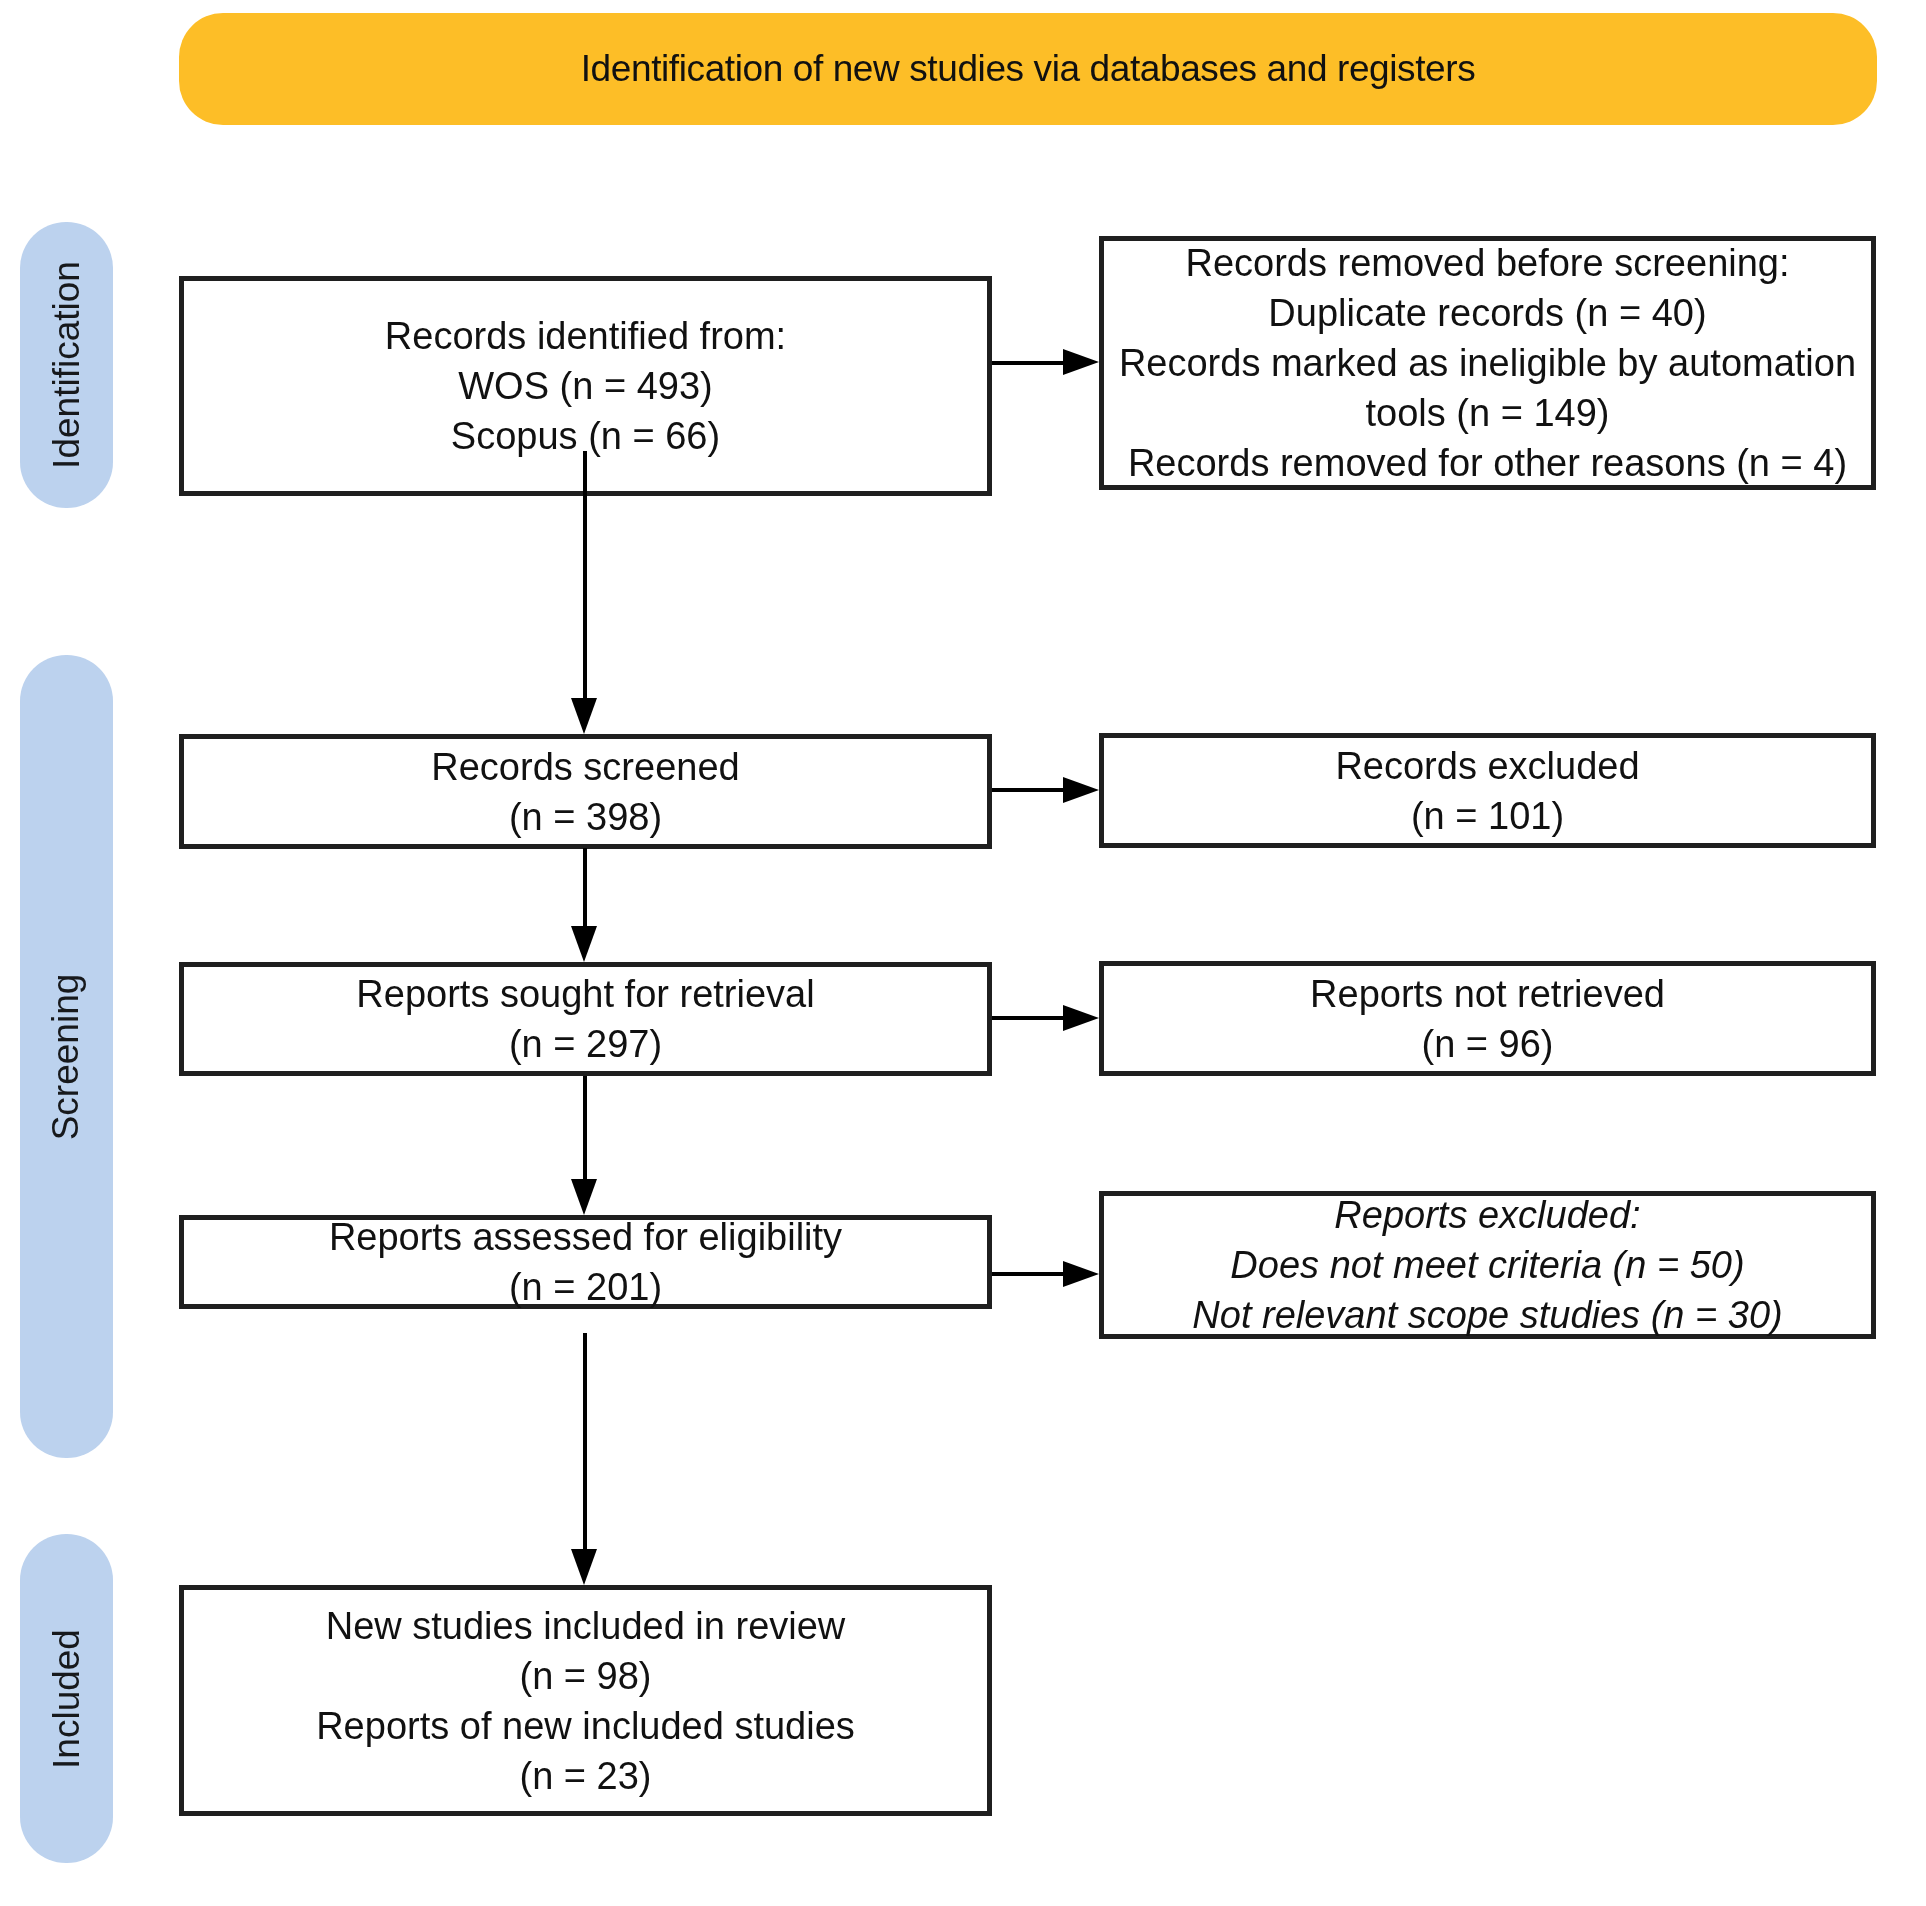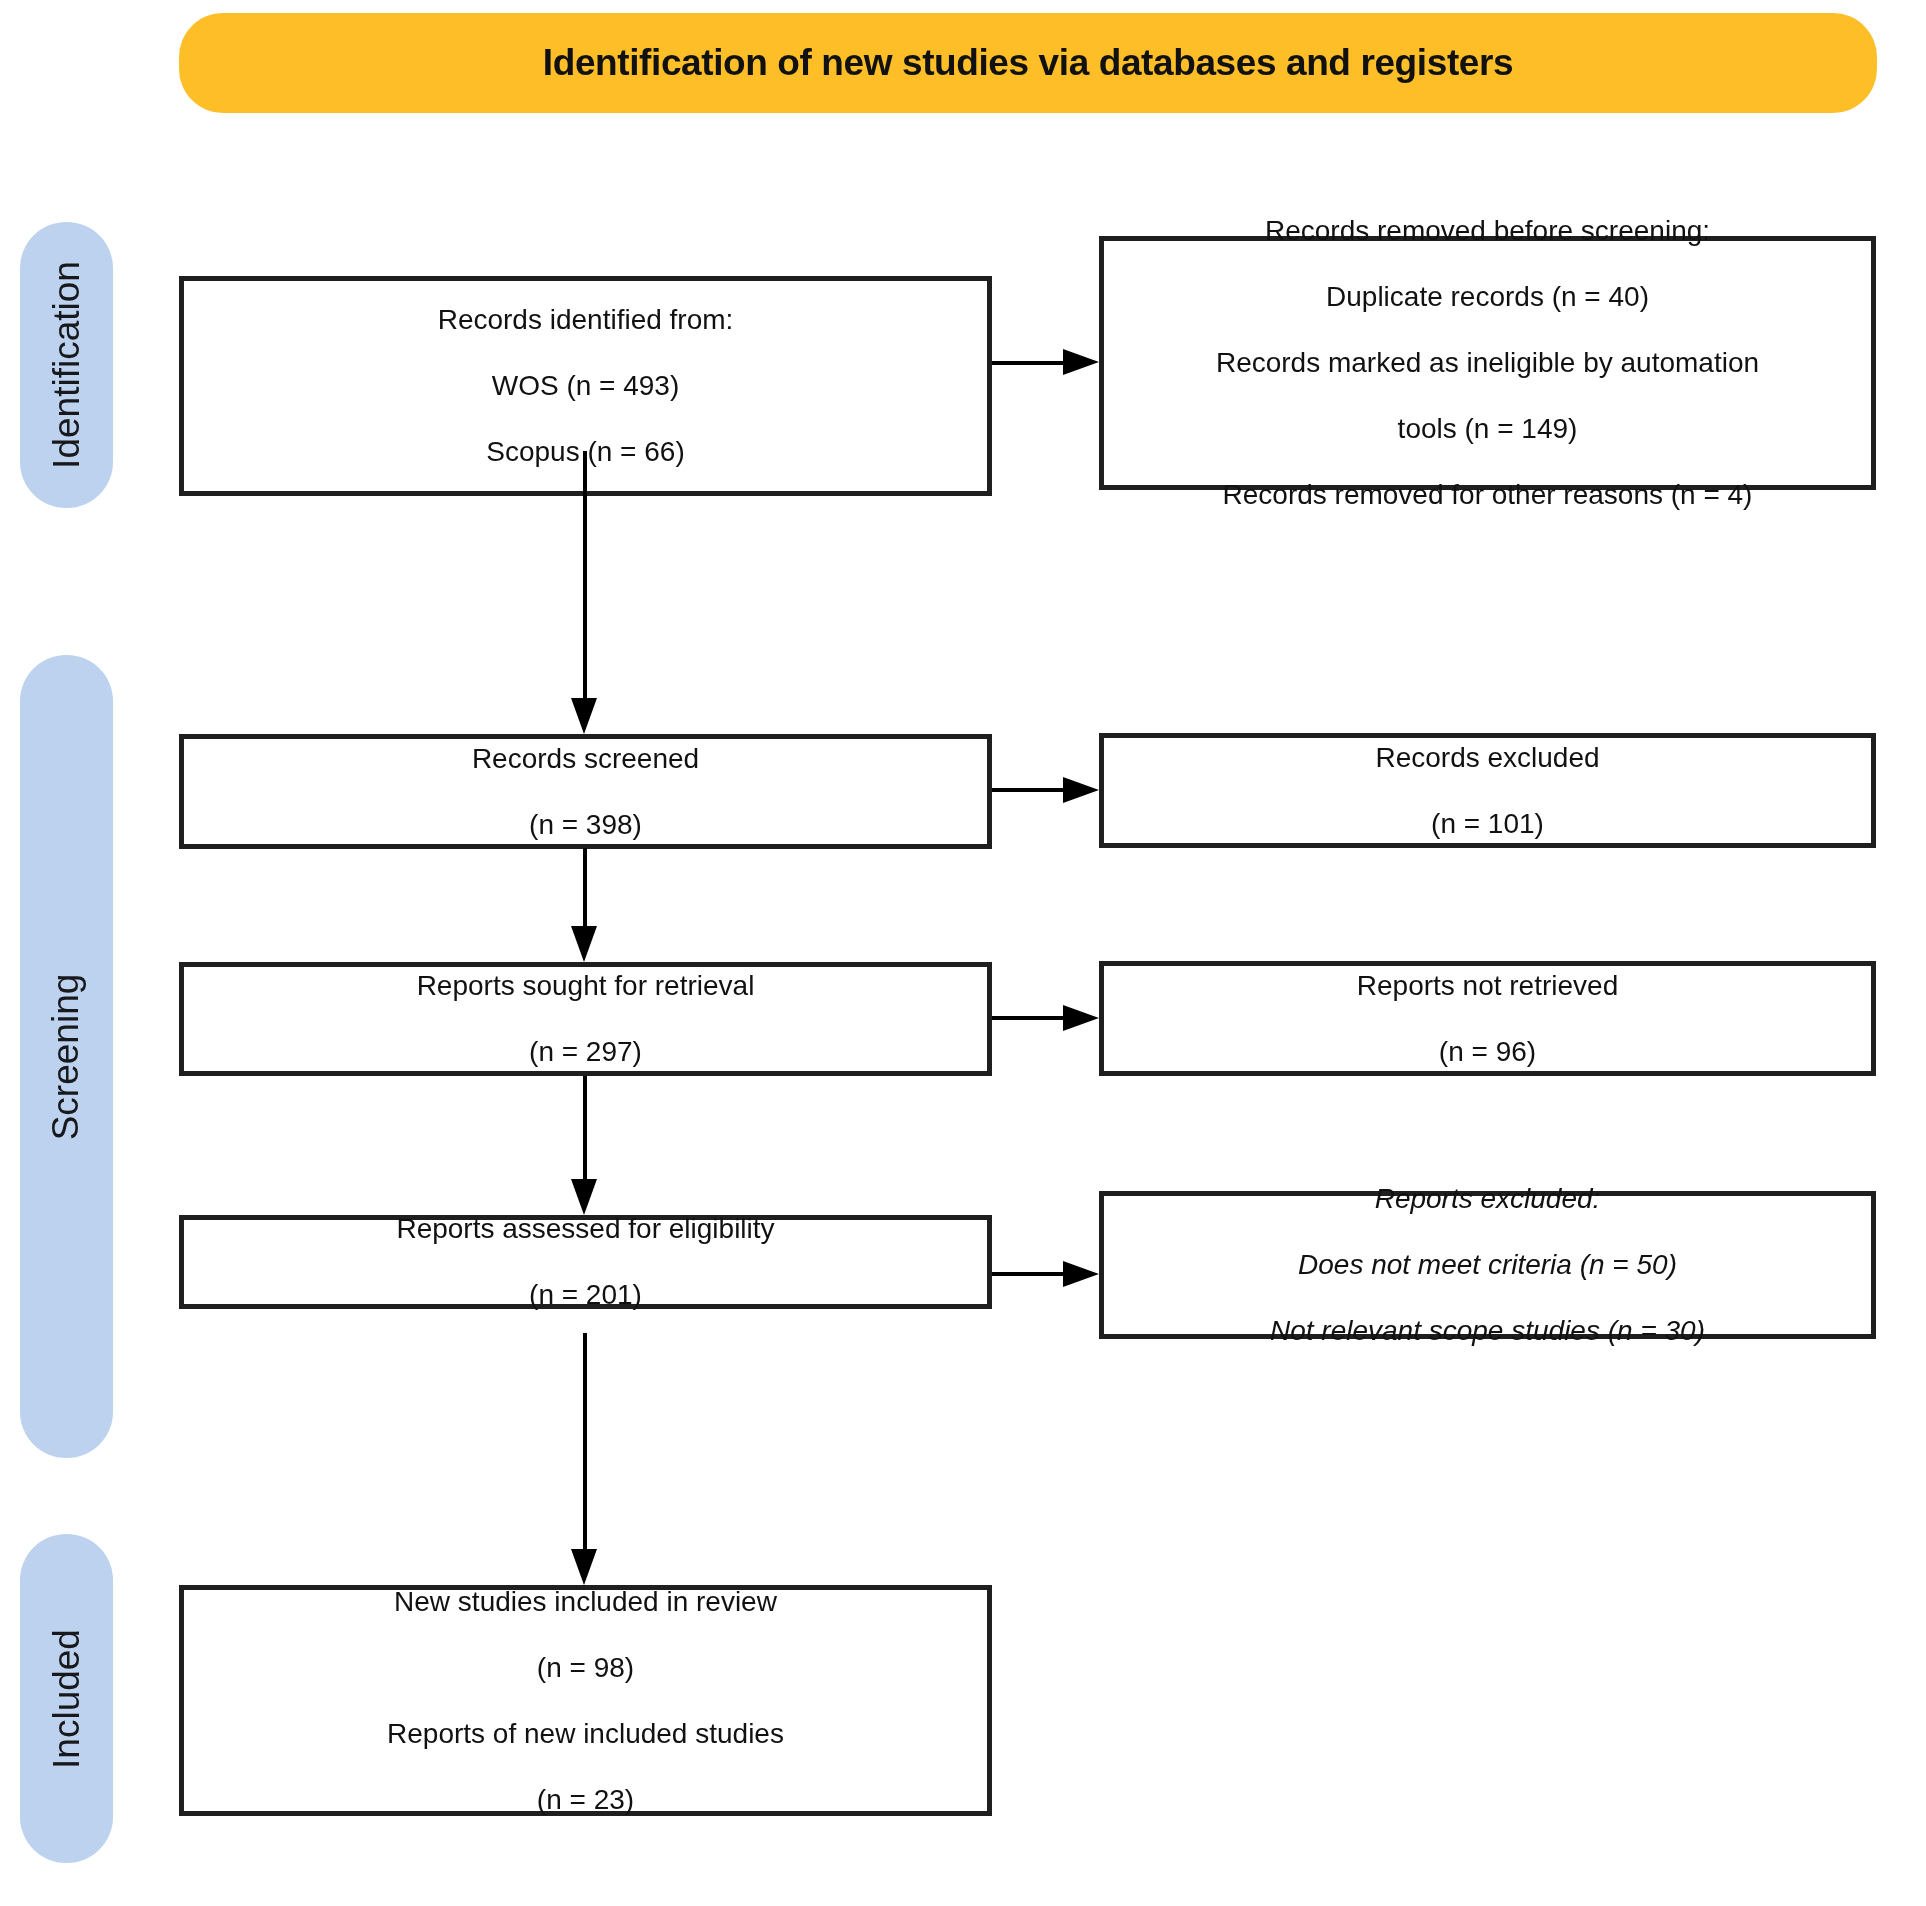--- a/index.html
+++ b/index.html
@@ -16,25 +16,25 @@
     position: relative;
     width: 1926px;
     height: 1907px;
     background: var(--background);
     font-family: "Liberation Sans", sans-serif;
     color: var(--text);
   }
   .header {
     position: absolute;
     left: 179px; top: 13px;
-    width: 1698px; height: 100px;
+    width: 1698px; height: 112px;
     background: var(--header-bg);
     border-radius: 44px;
     display: flex; align-items: center; justify-content: center;
-    font-size: 37px; font-weight: 700;
+    font-size: 37px; font-weight: 400;
     letter-spacing: -0.4px;
     text-align: right;
   }
   .stage {
     position: absolute;
     left: 20px; width: 93px;
     background: var(--stage-bg);
     border-radius: 46px;
     display: flex; align-items: center; justify-content: center;
   }
@@ -47,23 +47,22 @@
   .stage-identification { top: 222px; height: 286px; }
   .stage-screening      { top: 655px; height: 803px; }
   .stage-included       { top: 1534px; height: 329px; }
   .box {
     position: absolute;
     background: #ffffff;
     border: 5px solid var(--box-border);
     display: flex; flex-direction: column;
     align-items: center; justify-content: center;
     text-align: center;
-    font-size: 28px; line-height: 50px;
+    font-size: 38px; line-height: 50px;
     padding: 2.9px 14.3px;
-    gap: 16px;
   }
   .box .line { display: block; }
   .col-left  { left: 179px;  width: 813px; }
   .col-right { left: 1099px; width: 777px; }
   .vline { position: absolute; width: 4.3px; background: var(--arrow); }
   .hline { position: absolute; height: 4.3px; background: var(--arrow); }
   .head-down {
     position: absolute; width: 0; height: 0;
     border-left: 13.6px solid transparent;
     border-right: 13.6px solid transparent;

